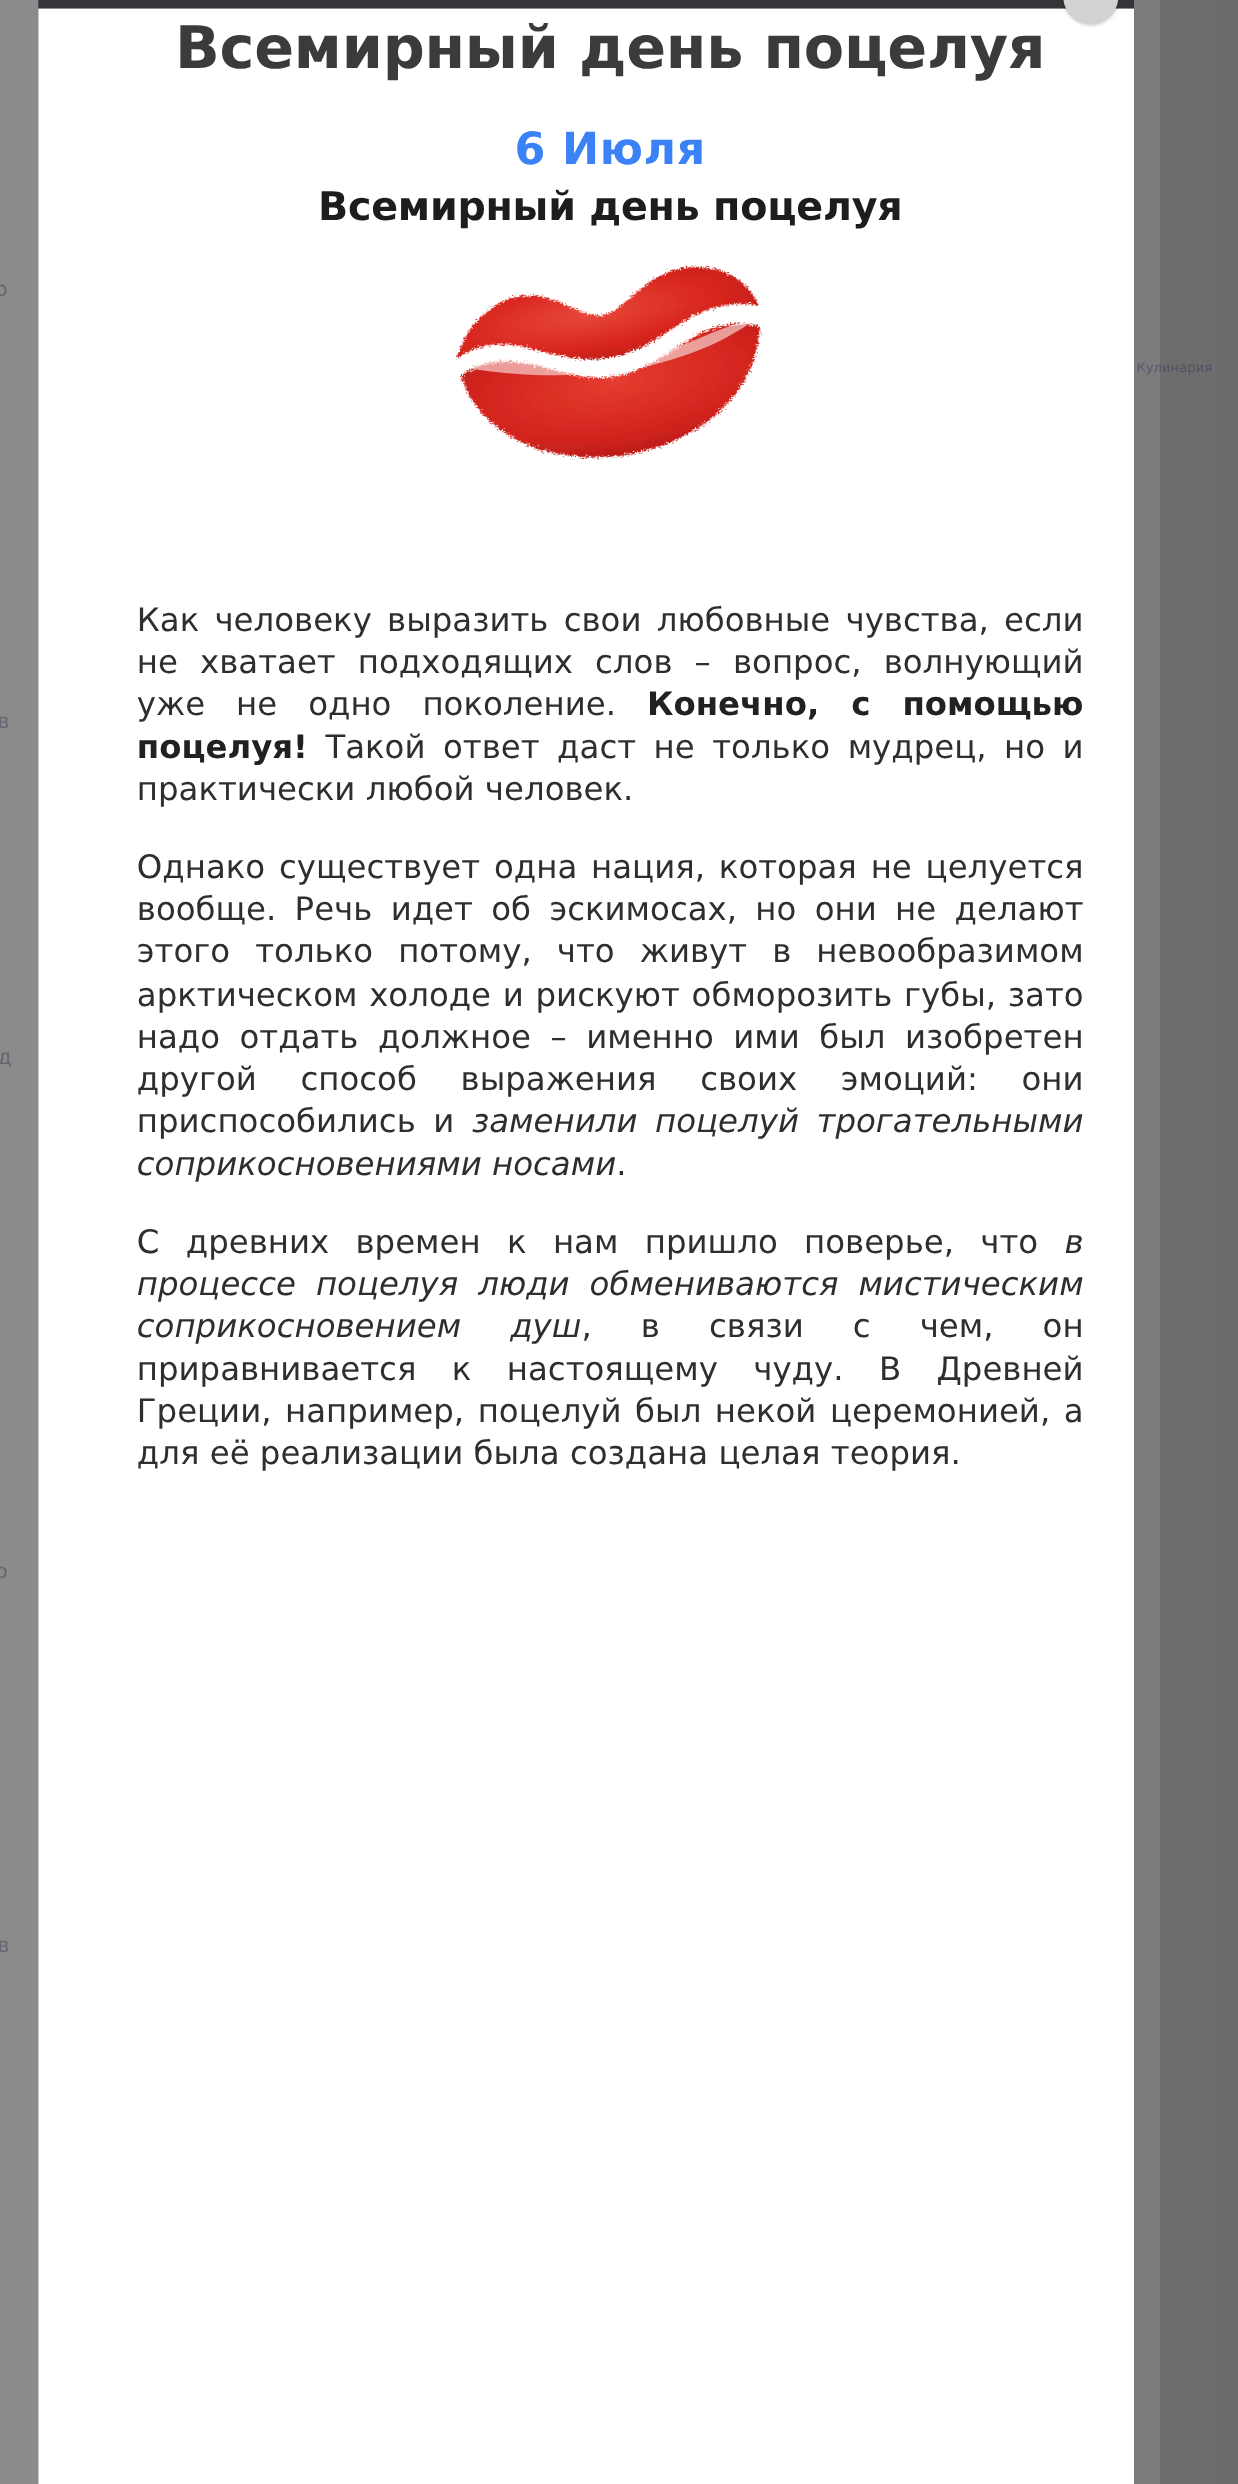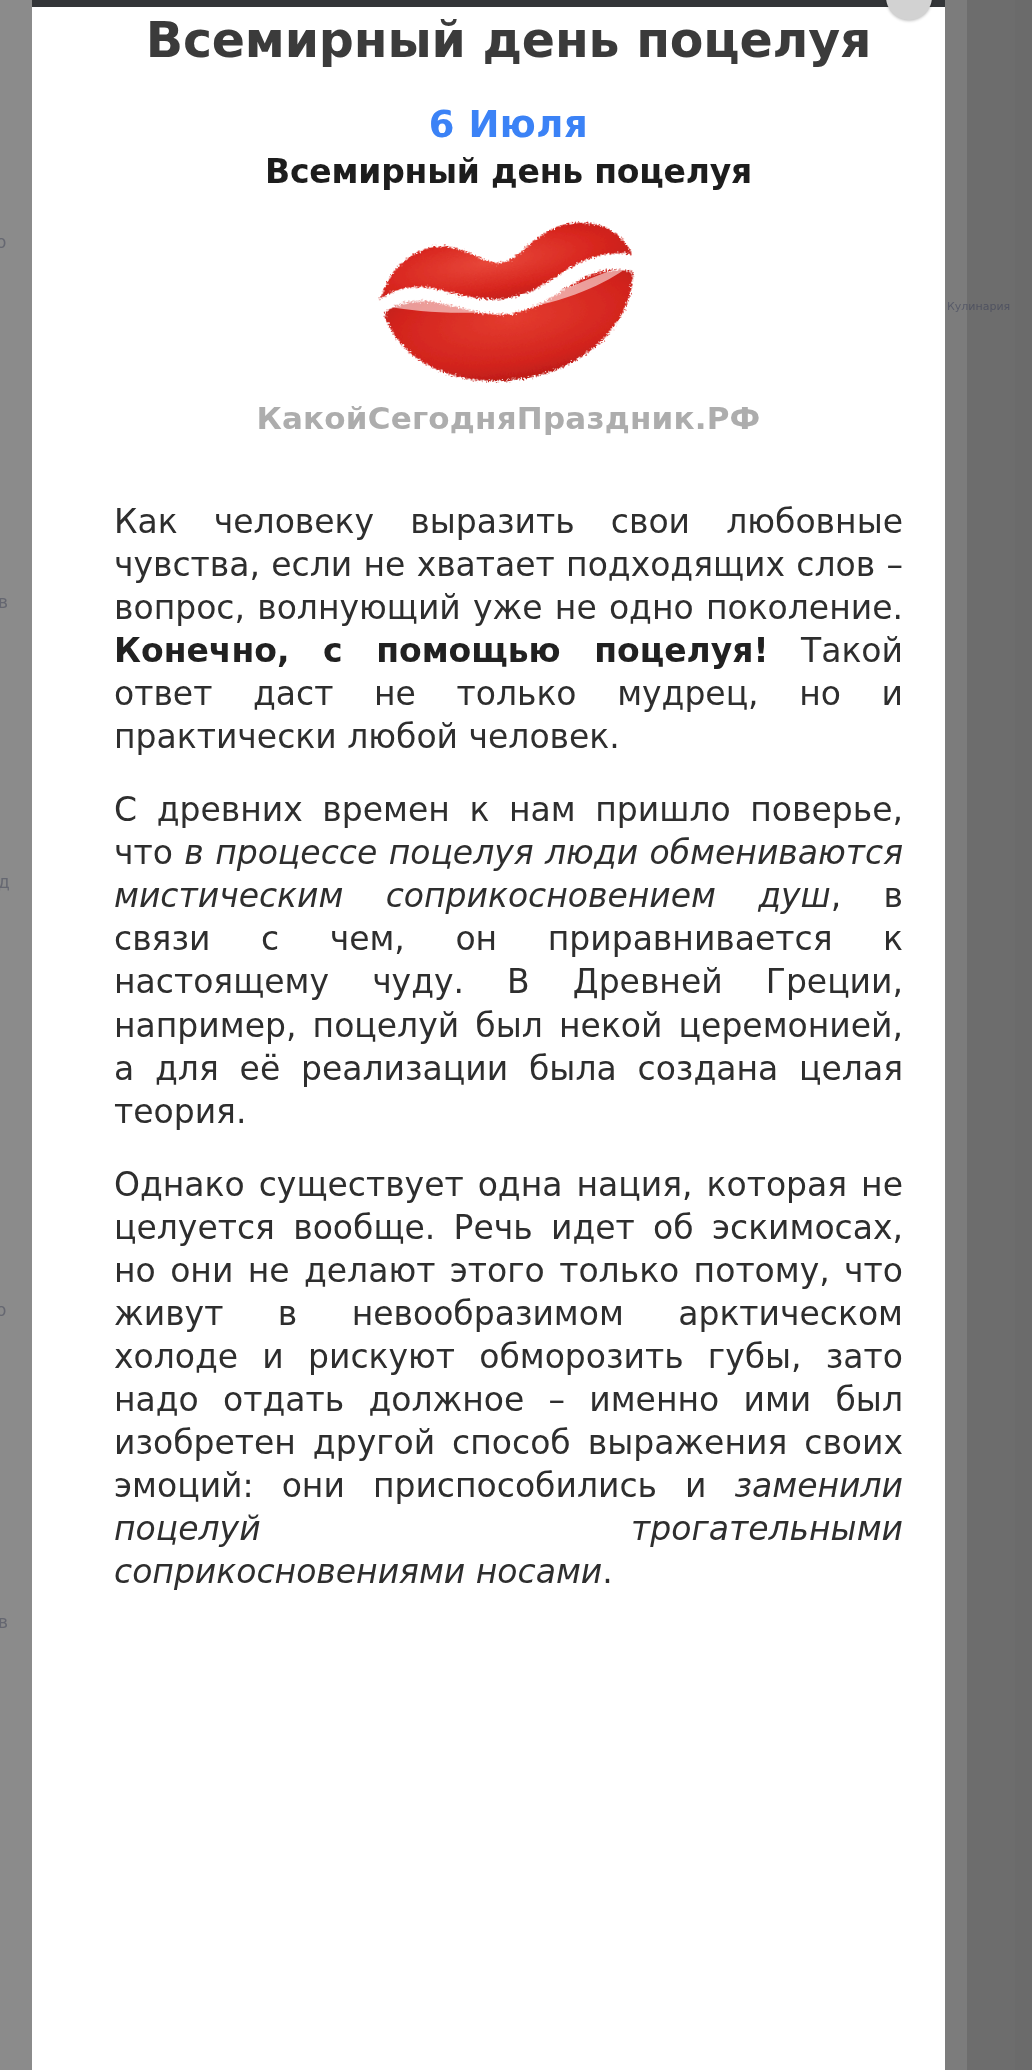--- a/index.html
+++ b/index.html
@@ -119,21 +119,21 @@
     font-weight: bold;
     color: #adadad;
     letter-spacing: 0.2px;
   }
 
   
   .body-copy {
     margin: 26px 42px 0 42px;
   }
   .para {
-    font-size: 33px;
+    font-size: 27px;
     line-height: 1.305;
     color: #2e2e2e;
     text-align: justify;
     text-justify: inter-word;
     margin-bottom: 30px;
     hyphens: none;
     margin-top: 25px;
   }
   .para b { font-weight: bold; color: #212121; }
   .para i { font-style: italic; }
@@ -199,31 +199,30 @@
           <path filter="url(#grain2)" fill="url(#lipLoG)" d="M24,92 C44,80 66,84 90,94 C114,104 130,112 150,112
                    C172,112 192,102 216,92 C240,82 262,82 276,90
                    C268,140 216,178 150,178 C84,178 32,142 24,92 Z"></path>
 
           <path fill="#ffffff" opacity="0.55" d="M30,86 C60,76 96,96 150,100 C204,104 242,82 272,84
                    C250,96 206,110 150,108 C96,106 56,94 30,86 Z"></path>
         </g>
       </svg>
     </div>
 
-    <div class="hero-watermark">КакойСегодняПраздник.РФ</div>
   </div>
 
   <div class="body-copy">
 
     <p class="para">
       <span>Как человеку выразить свои любовные чувства, если не хватает подходящих слов – вопрос, волнующий уже не одно поколение. </span><b>Конечно, с помощью поцелуя!</b><span> Такой ответ даст не только мудрец, но и практически любой человек.</span>
     </p>
 
     <p class="para">
+      <span>Однако существует одна нация, которая не целуется вообще. Речь идет об эскимосах, но они не делают этого только потому, что живут в невообразимом арктическом холоде и рискуют обморозить губы, зато надо отдать должное – именно ими был изобретен другой способ выражения своих эмоций: они приспособились и </span><i>заменили поцелуй трогательными соприкосновениями носами</i><span>.</span>
+    </p>
+
+    <p class="para">
       <span>С древних времен к нам пришло поверье, что </span><i>в процессе поцелуя люди обмениваются мистическим соприкосновением душ</i><span>, в связи с чем, он приравнивается к настоящему чуду. В Древней Греции, например, поцелуй был некой церемонией, а для её реализации была создана целая теория.</span>
     </p>
 
-    <p class="para">
-      <span>Однако существует одна нация, которая не целуется вообще. Речь идет об эскимосах, но они не делают этого только потому, что живут в невообразимом арктическом холоде и рискуют обморозить губы, зато надо отдать должное – именно ими был изобретен другой способ выражения своих эмоций: они приспособились и </span><i>заменили поцелуй трогательными соприкосновениями носами</i><span>.</span>
-    </p>
-
   </div>
 </div>
 
 </body></html>

